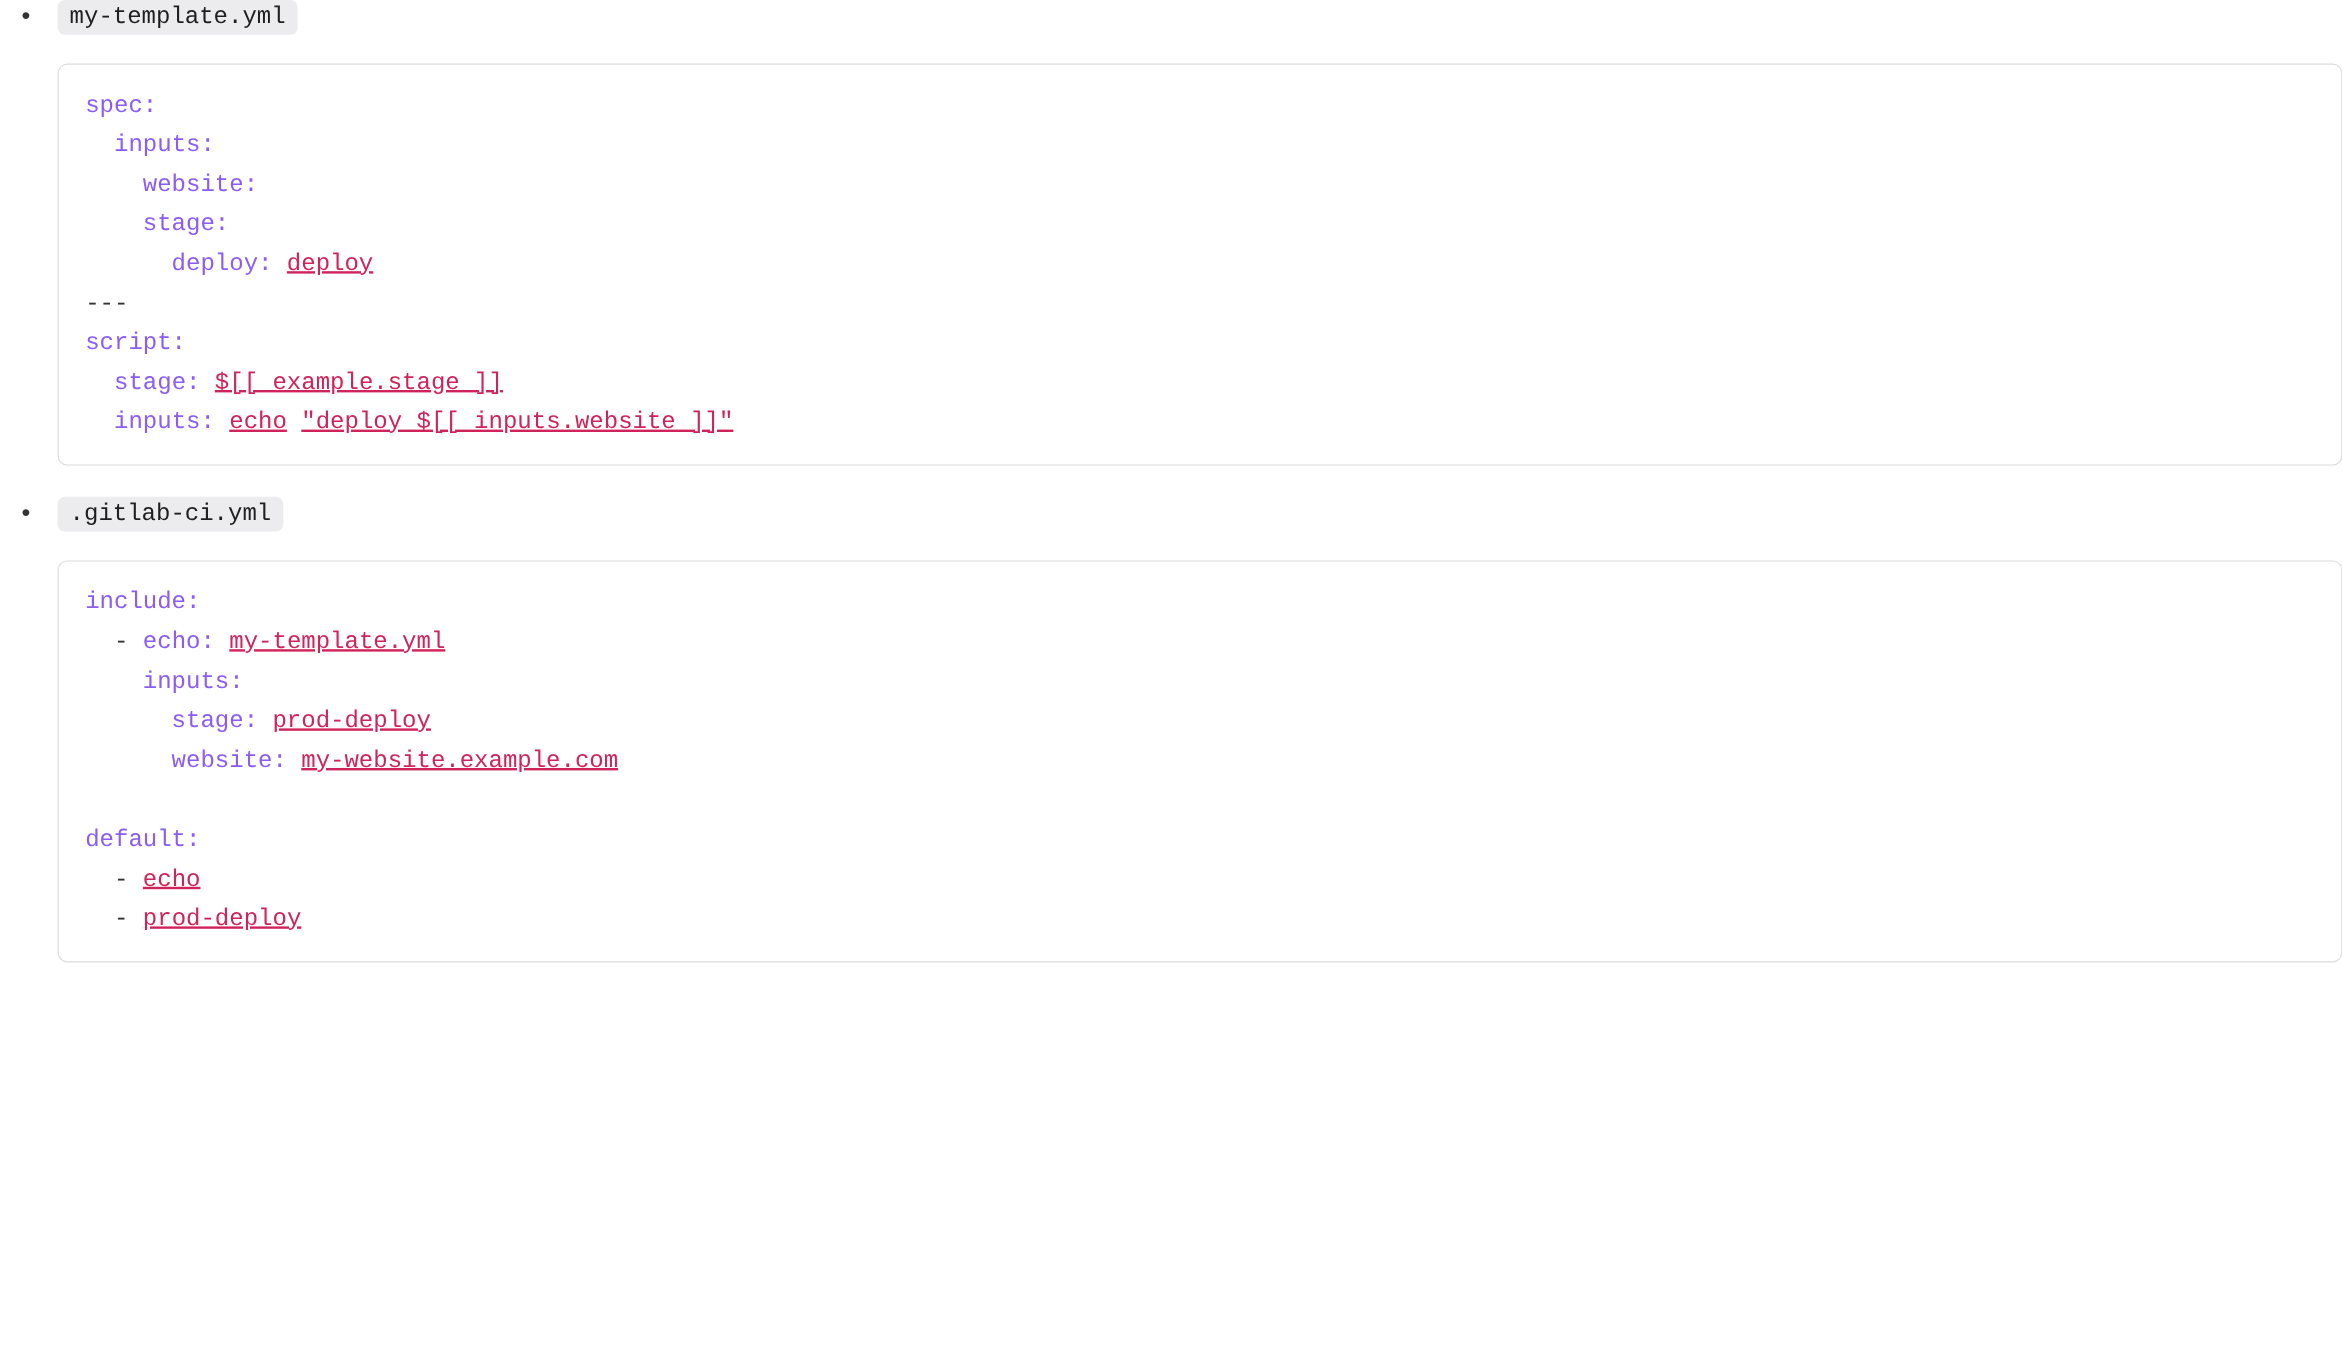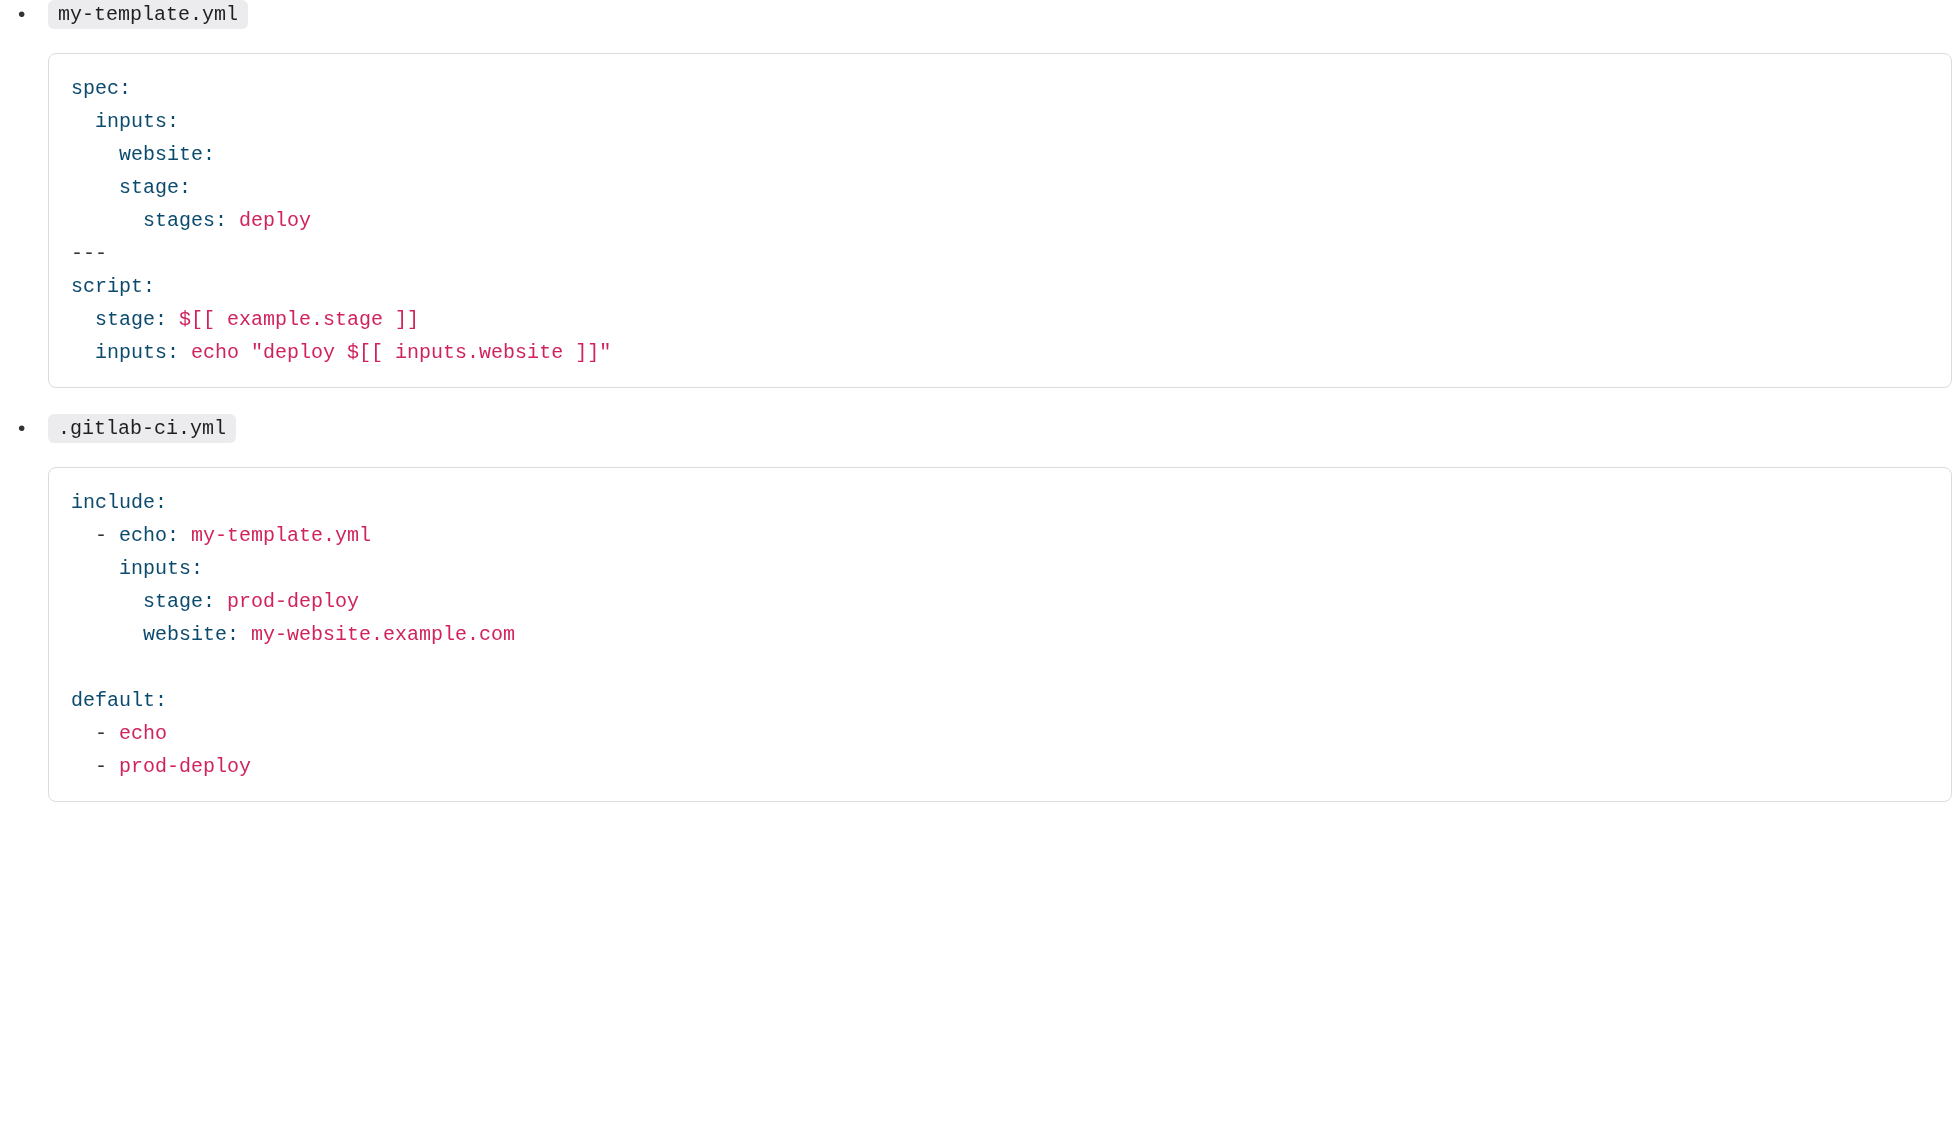--- a/index.html
+++ b/index.html
@@ -49,37 +49,37 @@
       background: #ffffff;
       overflow-x: auto;
     }
     pre {
       font-family: "SFMono-Regular", Consolas, "Liberation Mono", Menlo, monospace;
       font-size: 20px;
       line-height: 1.65;
       white-space: pre;
       color: #333;
     }
-    .k { color: #0c4a6e; }  
-    .v { color: #d1235b; }  
+    .k { color: #8b5cf6; }  
+    .v { color: #d1235b; text-decoration: underline; }  
     .p { color: #333333; }  
     .d { color: #333333; }  
   </style>
 </head>
 <body>
 
 <ul>
   <li class="file-item">
     <span class="filename">my-template.yml</span>
     <div class="code-block">
       <pre><span class="k">spec:</span>
 <span class="p">  </span><span class="k">inputs:</span>
 <span class="p">    </span><span class="k">website:</span>
 <span class="p">    </span><span class="k">stage:</span>
-<span class="p">      </span><span class="k">stages:</span><span class="p"> </span><span class="v">deploy</span>
+<span class="p">      </span><span class="k">deploy:</span><span class="p"> </span><span class="v">deploy</span>
 <span class="p">---</span>
 <span class="k">script:</span>
 <span class="p">  </span><span class="k">stage:</span><span class="p"> </span><span class="v">$[[ example.stage ]]</span>
 <span class="p">  </span><span class="k">inputs:</span><span class="p"> </span><span class="v">echo</span><span class="p"> </span><span class="v">"deploy $[[ inputs.website ]]"</span></pre>
     </div>
   </li>
   <li class="file-item">
     <span class="filename">.gitlab-ci.yml</span>
     <div class="code-block">
       <pre><span class="k">include:</span>

